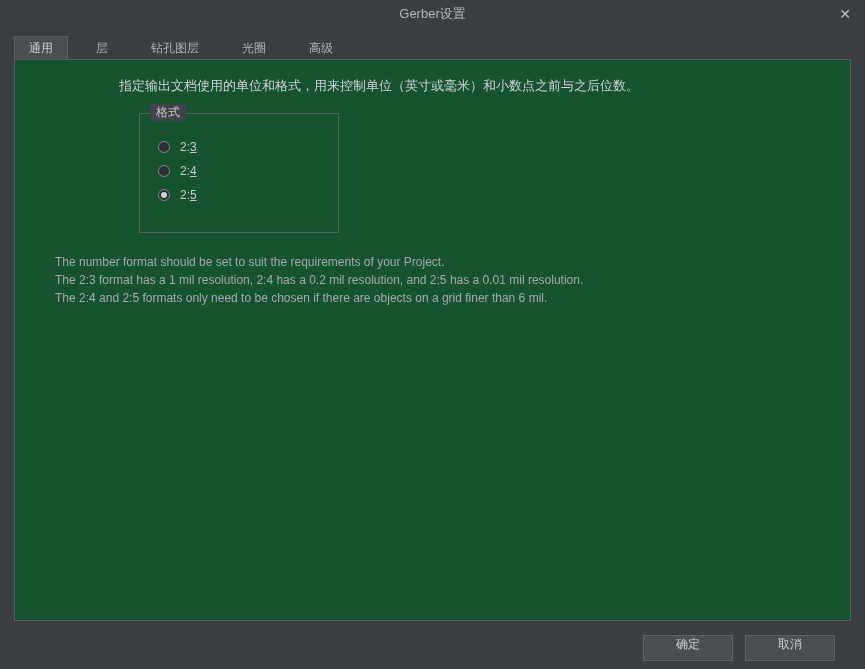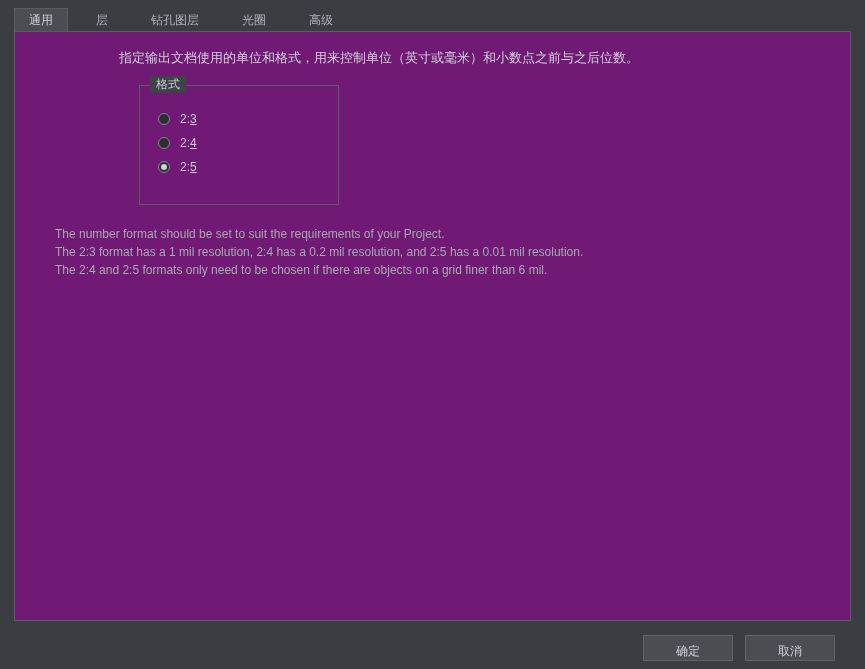--- a/index.html
+++ b/index.html
@@ -64,21 +64,21 @@
     }
     .tab.active {
       background: #4a4d52;
       border: 1px solid #5a5d62;
       border-bottom: 1px solid #4a4d52;
       color: #d0d0d8;
     }
     .tab-panel {
       flex: 1;
       border: 1px solid #5a5d62;
-      background: #701a75;
+      background: #14532d;
       padding: 16px 24px;
       margin-top: -1px;
       overflow: auto;
     }
     .instruction {
       font-size: 13px;
       line-height: 1.6;
       color: #d0d0d8;
       margin-left: 80px;
       margin-bottom: 16px;
@@ -152,28 +152,34 @@
     }
     .btn {
       min-width: 90px;
       height: 26px;
       background: #4a4d52;
       border: 1px solid #606268;
       color: #d0d0d8;
       font-size: 12px;
       cursor: pointer;
       display: flex;
-      align-items: flex-end;
+      align-items: flex-start;
       justify-content: center;
     }
   </style>
 </head>
 <body>
 
 <div class="dialog">
+  <div class="titlebar">
+    <span>Gerber设置</span>
+    <div class="close-btn">
+      <span>✕</span>
+    </div>
+  </div>
 
   <div class="content-wrapper">
     <div class="tabs">
       <div class="tab active"><span>通用</span></div>
       <div class="tab"><span>层</span></div>
       <div class="tab"><span>钻孔图层</span></div>
       <div class="tab"><span>光圈</span></div>
       <div class="tab"><span>高级</span></div>
     </div>
 

